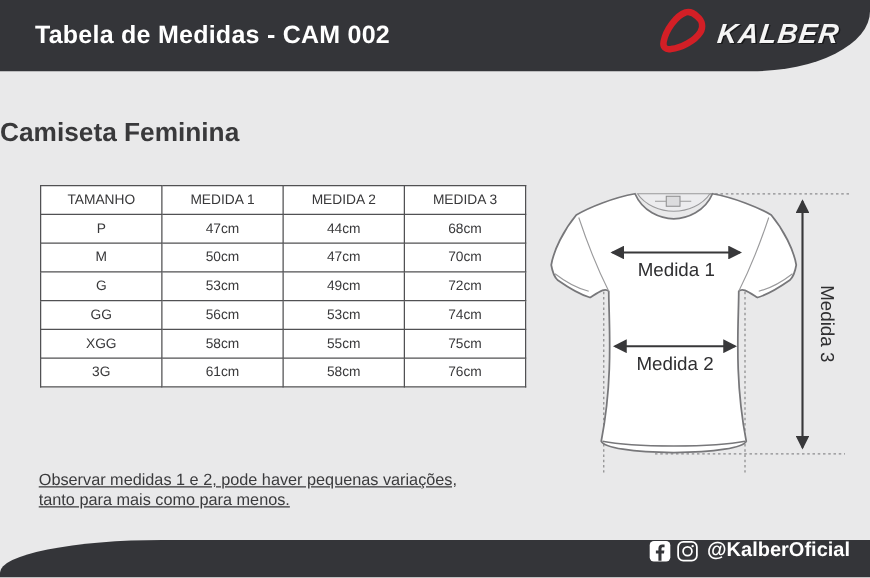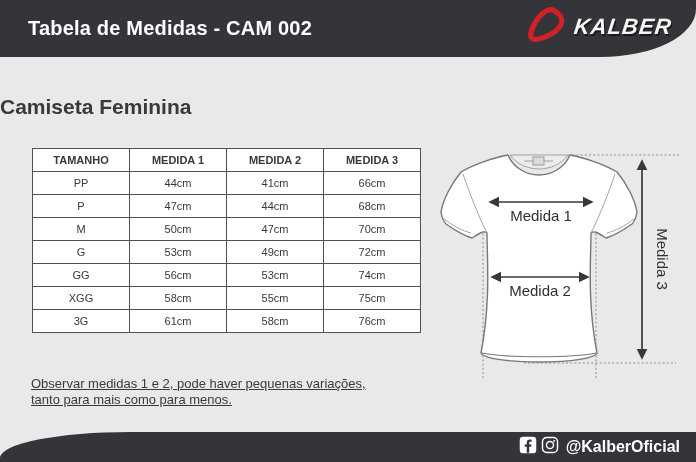--- a/index.html
+++ b/index.html
@@ -31,32 +31,32 @@
   }
   
   table.sizes {
     position:absolute; left:32px; top:148px; width:389px;
     border-collapse:collapse; background:#ffffff; table-layout:fixed;
   }
   table.sizes th, table.sizes td {
     border:1px solid #515153; text-align:center; vertical-align:middle;
     font-size:11px; color:#38383a; height:22px; padding:0;
   }
-  table.sizes th { font-weight:bold;text-align:center; }
+  table.sizes th { font-weight:normal;text-align:center; }
   
   .note {
     position:absolute; left:31px; top:376px; width:400px;
     font-size:13px; line-height:16px; color:#3a3a3c;text-decoration:underline;
   }
   
   .bottombar {
     position:absolute; bottom:0; left:0; width:696px; height:30px;
     background:var(--bar,#343539);
     border-top-left-radius:130px 26px;
-    display:flex; align-items:center; justify-content:flex-end;
+    display:flex; align-items:flex-start; justify-content:flex-end;
     gap:4px; padding-right:16px; box-sizing:border-box;
   }
   .handle { color:#ffffff; font-weight:bold; font-size:16px; margin-left:3px; }
   .social-icon { display:block; }
   
   .diagram { position:absolute; left:436px; top:142px; }
   .dot   { stroke:#8c8c8e; stroke-width:1; stroke-dasharray:2 2.2; fill:none; }
   .shirt { fill:#ffffff; stroke:#77777a; stroke-width:1.4; stroke-linejoin:round; }
   .collar{ fill:#ececee; stroke:#99999b; stroke-width:.9; }
   .seam  { stroke:#9a9a9c; stroke-width:.9; fill:none; }
@@ -87,26 +87,20 @@
   <table class="sizes">
     <thead>
       <tr>
         <th>TAMANHO</th>
         <th>MEDIDA 1</th>
         <th>MEDIDA 2</th>
         <th>MEDIDA 3</th>
       </tr>
     </thead>
     <tbody>
-      <tr>
-        <td>PP</td>
-        <td>44cm</td>
-        <td>41cm</td>
-        <td>66cm</td>
-      </tr>
       <tr>
         <td>P</td>
         <td>47cm</td>
         <td>44cm</td>
         <td>68cm</td>
       </tr>
       <tr>
         <td>M</td>
         <td>50cm</td>
         <td>47cm</td>

